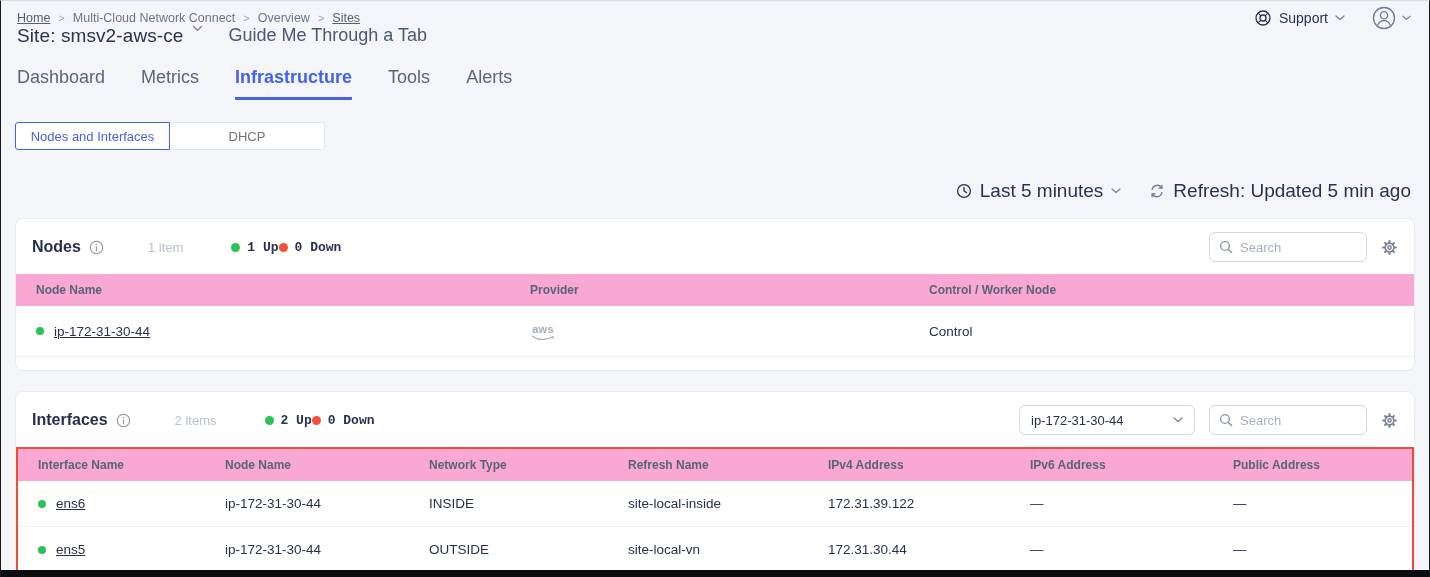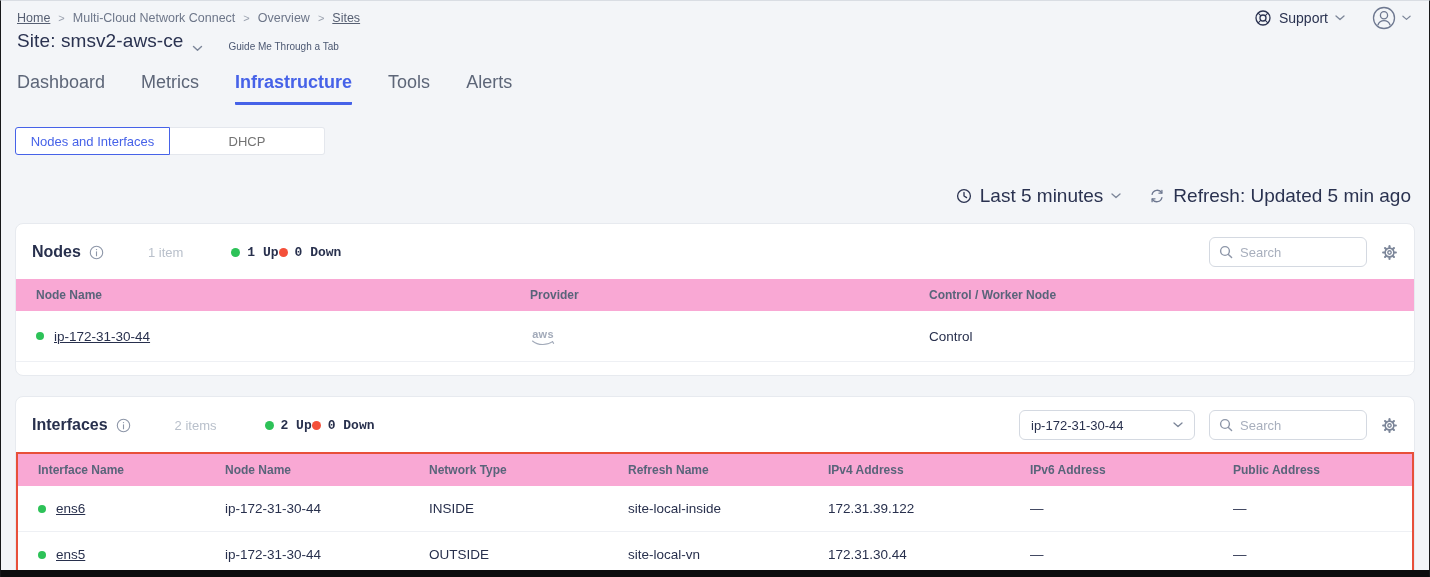--- a/index.html
+++ b/index.html
@@ -11,24 +11,24 @@
     border-left:1px solid #17181a; border-right:1px solid #17181a; border-top:1px solid #d9dde3;
   }
   .bottom-bar { position:absolute; left:0; right:0; bottom:0; height:7px; background:#0c0d0e; }
 
   
   .page-header { padding:10px 16px 0 16px; position:relative; }
   .breadcrumb { display:flex; align-items:center; gap:8px; font-size:12.5px; color:#6d7689; }
   .crumb { color:#6d7689; }
   .crumb.link { color:#565f72; text-decoration:underline; cursor:pointer; }
   .crumb-sep { color:#9aa1ae; font-size:11px; }
-  .title-row { display:flex; align-items:flex-end; margin-top:5px; }
+  .title-row { display:flex; align-items:flex-start; }
   .page-title { font-size:19px; font-weight:500; color:#2a3250; letter-spacing:.1px; }
   .title-caret { margin-left:8px; color:#7c8699; cursor:pointer; display:inline-flex; }
-  .guide-link { margin-left:26px; font-size:10px; color:#4c5872; cursor:pointer; }
+  .guide-link { margin-left:26px; font-size:18px; color:#4c5872; cursor:pointer; }
 
   .header-actions { position:absolute; top:4px; right:18px; display:flex; align-items:center; gap:26px; }
   .support-group { display:flex; align-items:center; gap:7px; cursor:pointer; }
   .support-label { font-size:14px; color:#2a3250; font-weight:500; }
   .avatar-group { display:flex; align-items:center; gap:5px; cursor:pointer; }
   .muted-ic { color:#6e7890; display:inline-flex; }
   .dark-ic { color:#2a3250; display:inline-flex; }
   .caret { color:#7c8699; display:inline-flex; }
 
   

